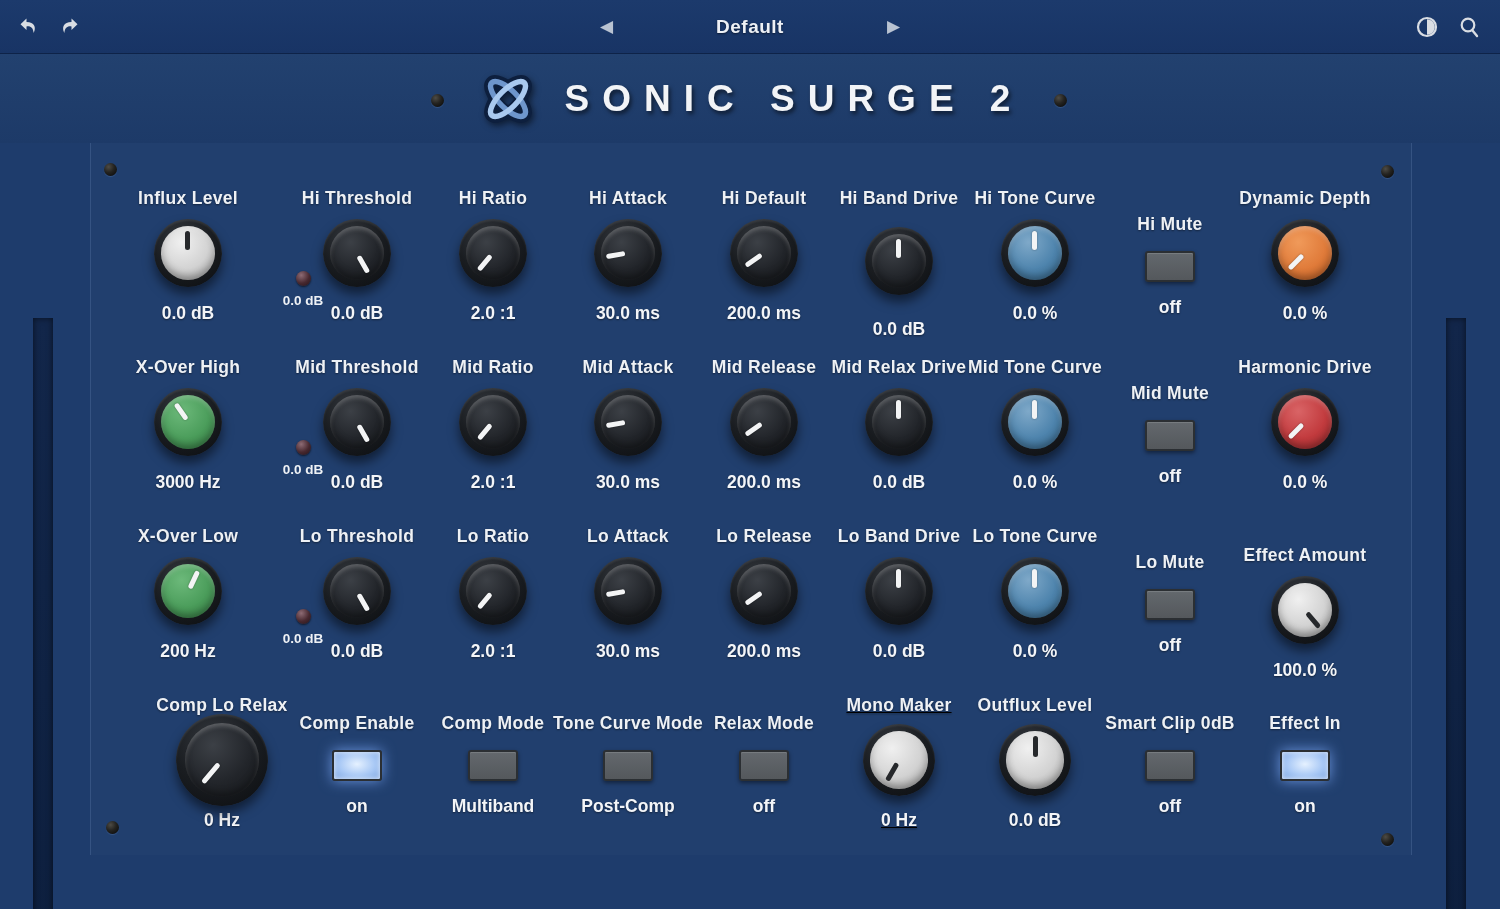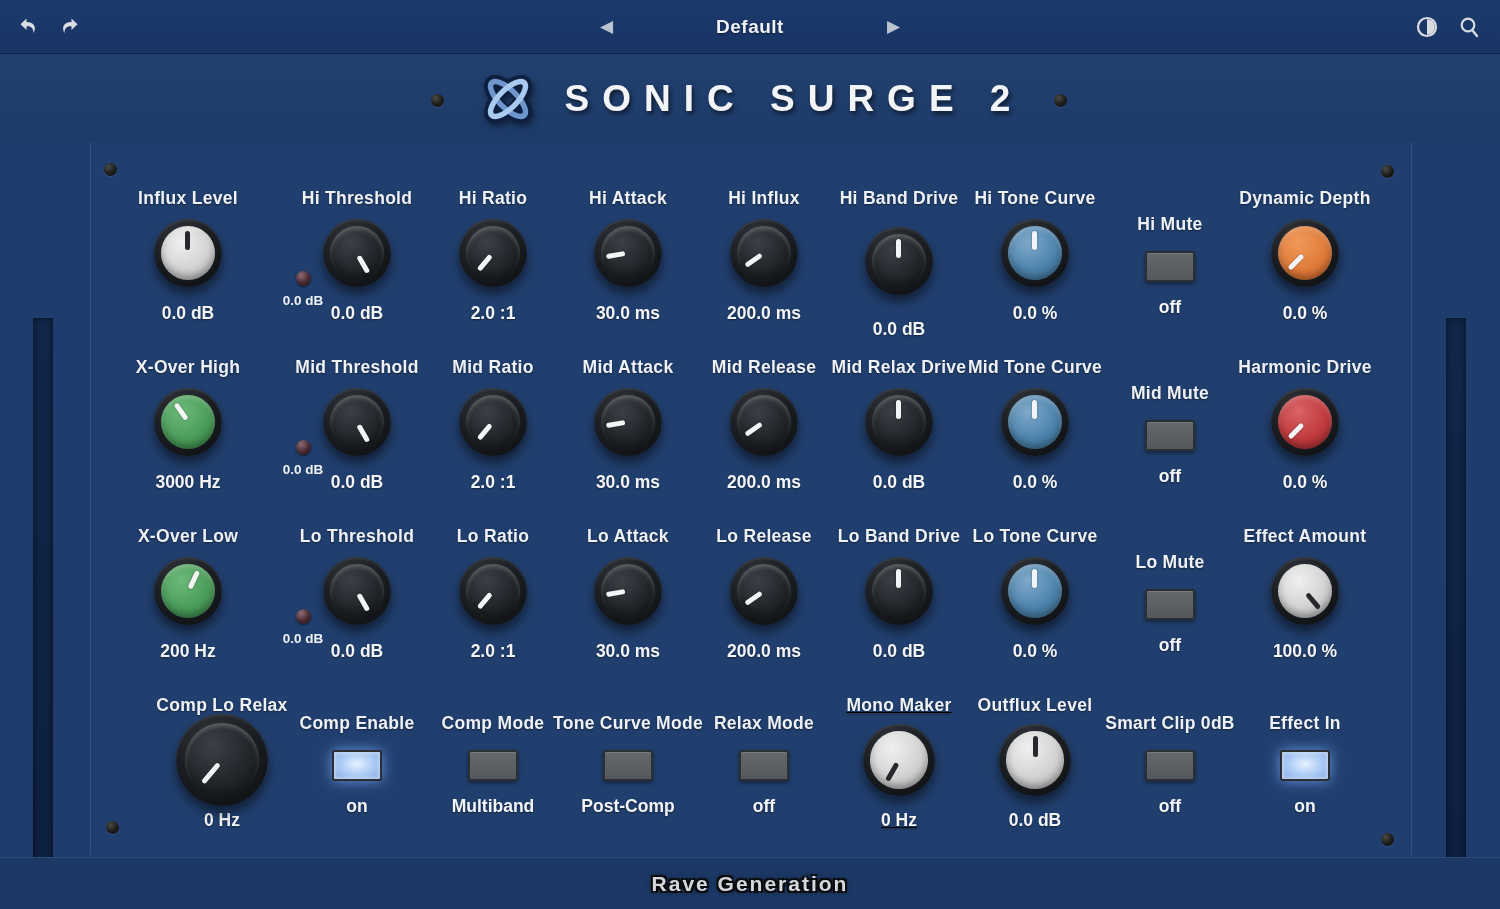--- a/index.html
+++ b/index.html
@@ -260,21 +260,21 @@
               <div class="cap black">
                 <div class="pw" style="transform: rotate(-100deg);">
                   <div class="pl"></div>
                 </div>
               </div>
             </div>
           </div>
           <div class="cvalue">30.0 ms</div>
         </div>
         <div class="cell" style="left: 679px; top: 42px;">
-          <div class="clabel">Hi Influx</div>
+          <div class="clabel">Hi Default</div>
           <div class="knobzone">
             <div class="knob std">
               <div class="cap black">
                 <div class="pw" style="transform: rotate(-125deg);">
                   <div class="pl"></div>
                 </div>
               </div>
             </div>
           </div>
           <div class="cvalue">200.0 ms</div>
@@ -535,21 +535,21 @@
           </div>
           <div class="cvalue">0.0 %</div>
         </div>
         <div class="cell btncell pad" style="left: 1085px; top: 380px;">
           <div class="clabel">Lo Mute</div>
           <div class="btnzone">
             <div class="pushbtn"></div>
           </div>
           <div class="cvalue">off</div>
         </div>
-        <div class="cell" style="left: 1220px; top: 380px;">
+        <div class="cell" style="left: 1220px; top: 380px; justify-content: flex-end;">
           <div class="clabel">Effect Amount</div>
           <div class="knobzone">
             <div class="knob std">
               <div class="cap white">
                 <div class="pw" style="transform: rotate(140deg);">
                   <div class="pl dark"></div>
                 </div>
               </div>
             </div>
           </div>
@@ -632,17 +632,14 @@
         <div class="cell btncell pad4" style="left: 1220px; top: 549px;">
           <div class="clabel">Effect In</div>
           <div class="btnzone">
             <div class="pushbtn lit"></div>
           </div>
           <div class="cvalue">on</div>
         </div>
       </div>
   </div>
 
-  <div class="footer">
-    <span class="brand">Rave Generation</span>
-  </div>
 
 </div>
 
 </body></html>

